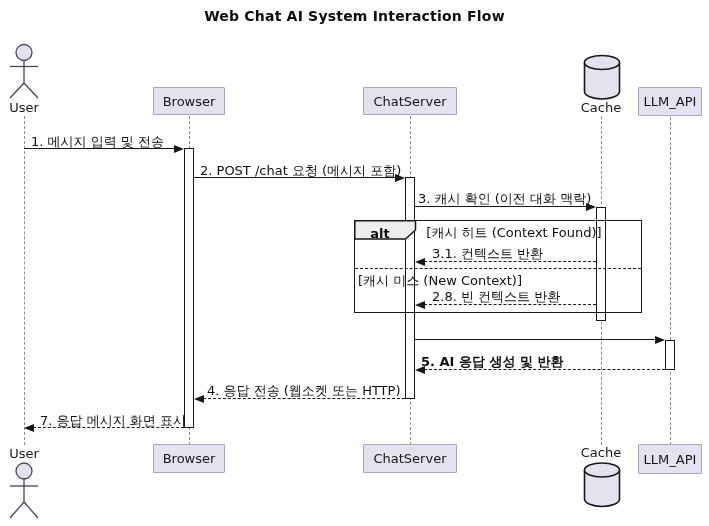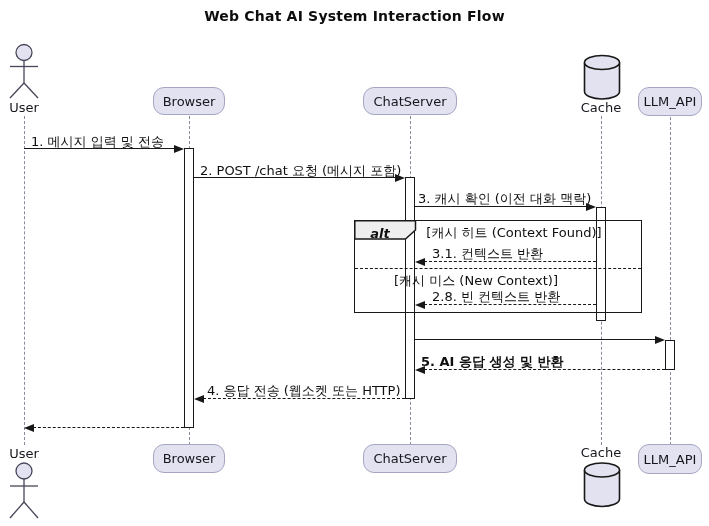--- a/index.html
+++ b/index.html
@@ -6,21 +6,21 @@
   #canvas{
     position:relative;width:709px;height:526px;background:#FFFFFF;overflow:hidden;
     font-family:"DejaVu Sans","Liberation Sans",sans-serif;color:#111118;
   }
   .title{
     position:absolute;left:0;top:8px;width:709px;text-align:center;
     font-size:14px;font-weight:bold;color:#0d0d0d;letter-spacing:.2px;
   }
   .pbox{
     position:absolute;box-sizing:border-box;
-    background:#E2E2F0;border:1px solid #A6A6C4;border-radius:11px;
+    background:#E2E2F0;border:1px solid #A6A6C4;border-radius:1px;
     display:flex;align-items:center;justify-content:center;
     font-size:13px;color:#16161d;
   }
   .plabel{
     position:absolute;text-align:center;font-size:13px;color:#16161d;white-space:nowrap;
   }
   .lifeline{position:absolute;width:0;border-left:1px dashed #8A8A9E;}
   .act{
     position:absolute;box-sizing:border-box;width:10px;
     background:#FFFFFF;border:1px solid #181818;
@@ -90,24 +90,24 @@
   <div class="act" style="left:405px;top:177px;height:222px;"></div>
   <div class="act" style="left:596px;top:207px;height:114px;"></div>
   <div class="act" style="left:665px;top:340px;height:30px;"></div>
 
   <div class="frame" style="left:354px;top:220px;width:288px;height:93px;"></div>
   <div style="position:absolute;left:354px;top:220px;">
     <svg width="63" height="20" viewBox="0 0 63 20">
       <path d="M0.8 0.8 H61.5 V10 L51.5 19 H0.8 Z" fill="#EEEEEE" stroke="#181818" stroke-width="1.5"></path>
     </svg>
   </div>
-  <div class="frame-op" style="left:354px;top:220px;width:52px;height:27px;font-style:italic;">alt</div>
+  <div class="frame-op" style="left:354px;top:220px;width:52px;height:27px;">alt</div>
   <div class="guard" style="left:419px;top:224px;width:190px;text-align:center;">[캐시 히트 (Context Found)]</div>
   <div class="frame-divider" style="left:355px;top:268px;width:286px;"></div>
-  <div class="guard" style="left:358px;top:272px;margin-left:36px;">[캐시 미스 (New Context)]</div>
+  <div class="guard" style="left:358px;top:272px;">[캐시 미스 (New Context)]</div>
 
   <div class="mtext" style="left:31px;top:133px;text-align:right;">1. 메시지 입력 및 전송</div>
   <div class="mline" style="left:24px;top:148px;width:151px;"></div>
   <div class="head-r" style="left:174px;top:144.5px;"></div>
 
   <div class="mtext" style="left:200px;top:162px;">2. POST /chat 요청 (메시지 포함)</div>
   <div class="mline" style="left:194px;top:177px;width:202px;"></div>
   <div class="head-r" style="left:395px;top:173.5px;"></div>
 
   <div class="mtext" style="left:418px;top:190px;">3. 캐시 확인 (이전 대화 맥락)</div>
@@ -126,20 +126,21 @@
   <div class="head-r" style="left:655px;top:335.5px;"></div>
 
   <div class="mtext" style="left:421px;top:353px;font-weight:bold;">5. AI 응답 생성 및 반환</div>
   <div class="mline dashed" style="left:424px;top:369px;width:241px;"></div>
   <div class="head-l" style="left:415px;top:365.5px;"></div>
 
   <div class="mtext" style="left:207px;top:382px;">4. 응답 전송 (웹소켓 또는 HTTP)</div>
   <div class="mline dashed" style="left:203px;top:398px;width:202px;"></div>
   <div class="head-l" style="left:194px;top:394.5px;"></div>
 
+  <div class="mtext" style="left:40px;top:412px;">7. 응답 메시지 화면 표시</div>
   <div class="mline dashed" style="left:33px;top:427px;width:151px;"></div>
   <div class="head-l" style="left:24px;top:423.5px;"></div>
 
   <div class="plabel" style="left:2px;top:446px;width:44px;">User</div>
   <div style="position:absolute;left:4px;top:461px;">
     <svg width="40" height="60" viewBox="0 0 40 60">
       <circle cx="20" cy="10" r="8" fill="#E2E2F0" stroke="#46465a" stroke-width="1.3"></circle>
       <line x1="20" y1="18" x2="20" y2="41" stroke="#46465a" stroke-width="1.3"></line>
       <line x1="6" y1="25" x2="34" y2="25" stroke="#46465a" stroke-width="1.3"></line>
       <line x1="20" y1="41" x2="6" y2="57" stroke="#46465a" stroke-width="1.3"></line>

